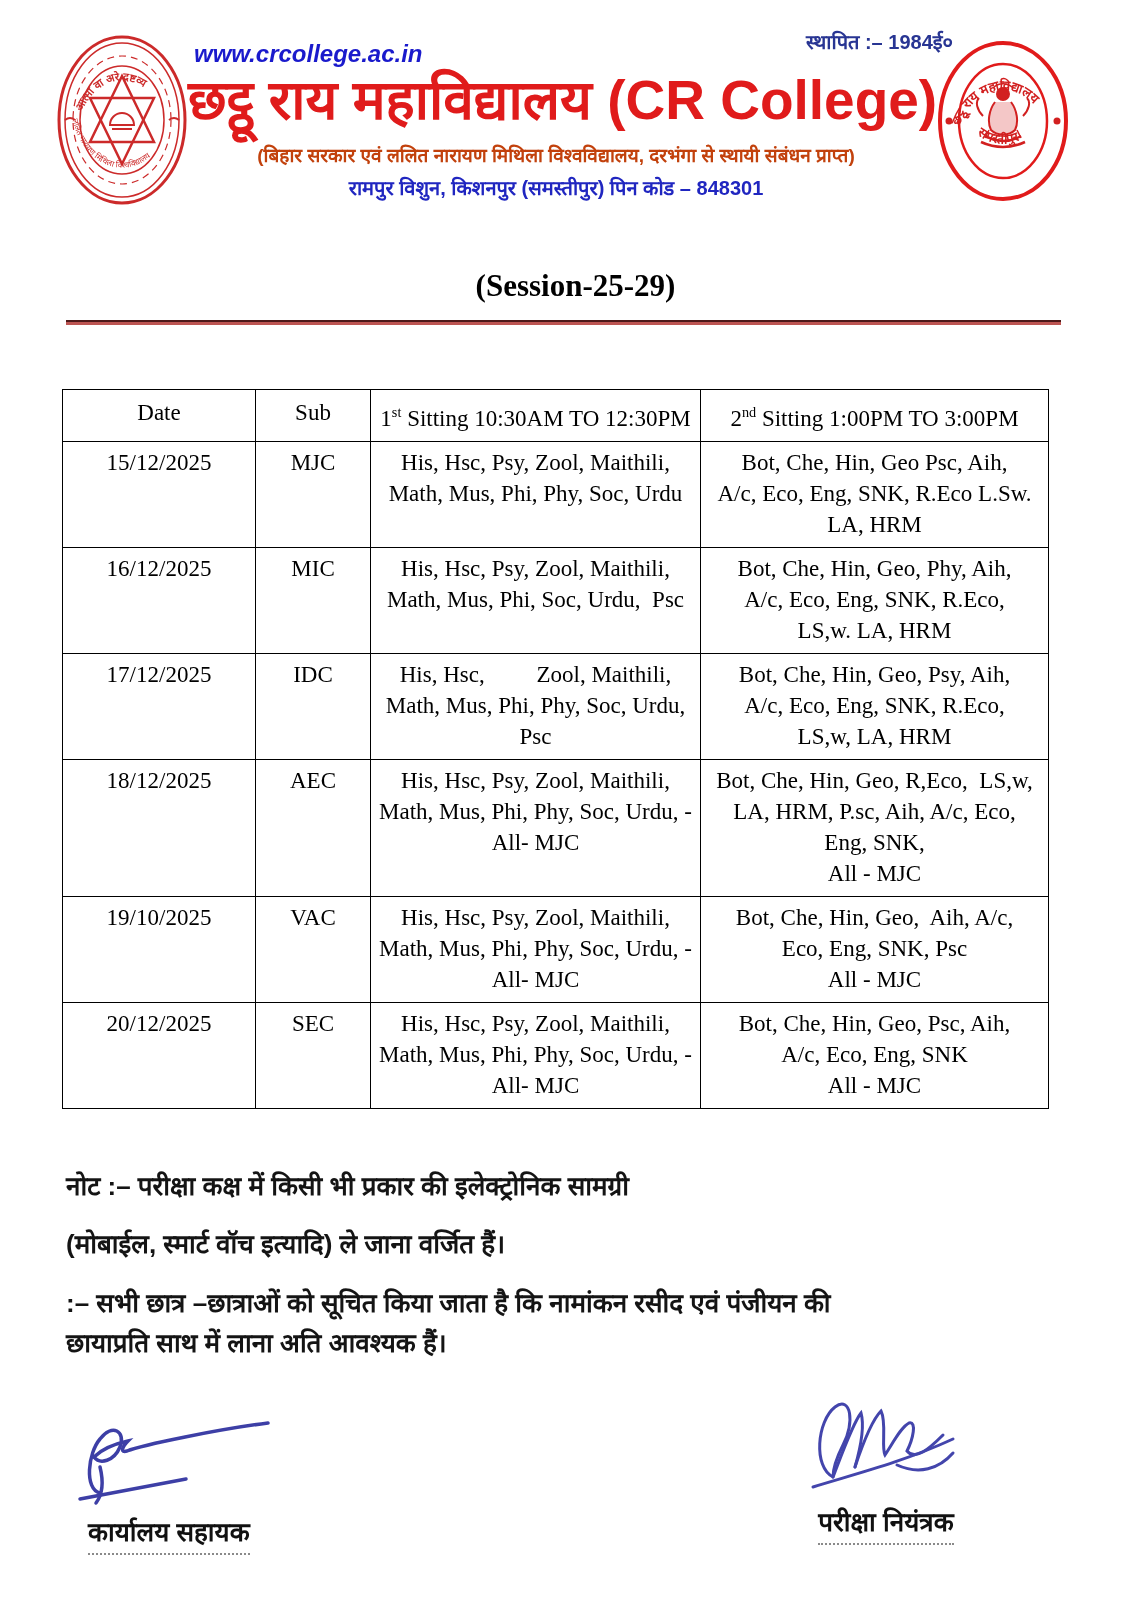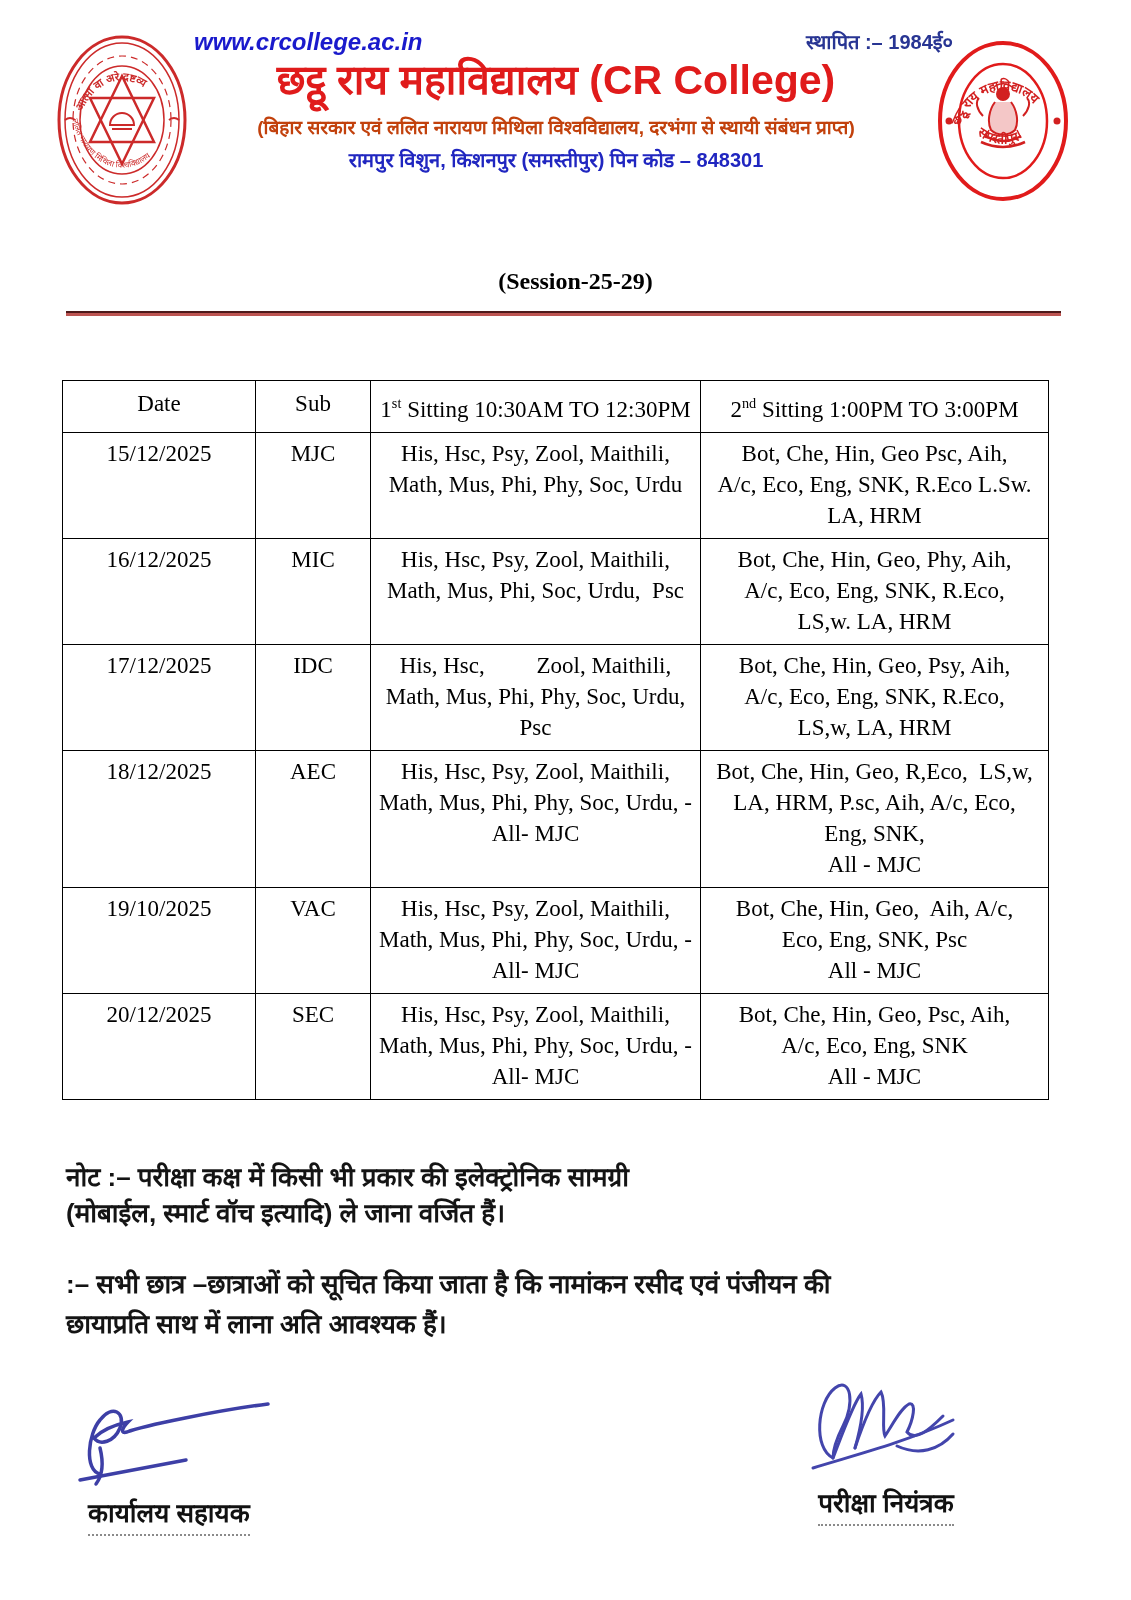--- a/index.html
+++ b/index.html
@@ -9,56 +9,56 @@
     background: #ffffff;
     position: relative;
     font-family: "Liberation Serif", serif;
     color: #000;
   }
 
   
   .header { position: relative; height: 232px; }
   .logo-left { position: absolute; left: 55px; top: 33px; width: 134px; height: 174px; }
   .stamp-right { position: absolute; right: 60px; top: 38px; width: 136px; height: 166px; }
-  .header-center { position: absolute; left: 188px; top: 28px; width: 736px; text-align: center; }
+  .header-center { position: absolute; left: 188px; top: 40px; width: 736px; text-align: center; }
   .site-url {
     text-align: left; padding-left: 6px;
     font-family: "Liberation Sans", sans-serif;
     font-style: italic; font-weight: bold;
     font-size: 24px; color: #1a1acc;
   }
   .established {
     position: absolute; right: 178px; top: 28px;
     font-family: "Liberation Sans", sans-serif;
     font-weight: bold; font-size: 20px; color: #283593;
   }
   .college-name {
     margin-top: 2px;
     font-family: "Liberation Sans", sans-serif;
-    font-weight: bold; font-size: 41px; line-height: 1.1;
+    font-weight: bold; font-size: 55px; line-height: 1.1;
     color: #e01b1b; white-space: nowrap;
   }
   .affiliation {
     margin-top: 11px;
     font-family: "Liberation Sans", sans-serif;
     font-weight: bold; font-size: 19px; color: #c2410c;
   }
   .address {
     margin-top: 6px;
     font-family: "Liberation Sans", sans-serif;
     font-weight: bold; font-size: 20px; color: #2026c0;
   }
 
   
   .title-block { margin-top: 36px; text-align: center; }
   .title-line1 {
     font-size: 27px; font-weight: bold; white-space: pre;
     font-family: "Liberation Serif", serif;
   }
-  .title-line2 { margin-top: 30px; font-size: 24px; font-weight: bold; margin-left: 20px; }
+  .title-line2 { margin-top: 30px; font-size: 31px; font-weight: bold; margin-left: 20px; }
   .title-rule {
     margin: 16px 70px 0 66px;
     height: 5px; background: #bd5552;
     border-top: 2px solid #4d1a1a;
   }
 
   
   table.schedule {
     margin: 64px 0 0 62px;
     width: 986px;
@@ -78,21 +78,21 @@
     padding: 5px 5px 7px;
     line-height: 31px;
   }
   table.schedule th { padding: 7px 4px; }
   td.cell-multiline { white-space: pre-wrap; }
   sup { font-size: 0.62em; }
 
   
   .notes { margin: 58px 70px 0 66px; font-family: "Liberation Sans", sans-serif; }
   .note-line { font-size: 26px; font-weight: 600; color: #141414; }
-  .note-line + .note-line { }
+  .note-line + .note-line { margin-top: 22px; }
   .note2 { margin-top: 34px; white-space: pre-line; line-height: 1.55; }
 
   
   .signatures { position: relative; height: 180px; margin-top: 34px; }
   .sig-left  { position: absolute; left: 70px;  top: 0; text-align: left; }
   .sig-right { position: absolute; right: 160px; top: -12px; text-align: center; }
   .sig-image { display: block; }
   .sig-label {
     display: inline-block; margin-top: 6px;
     font-family: "Liberation Sans", sans-serif;

